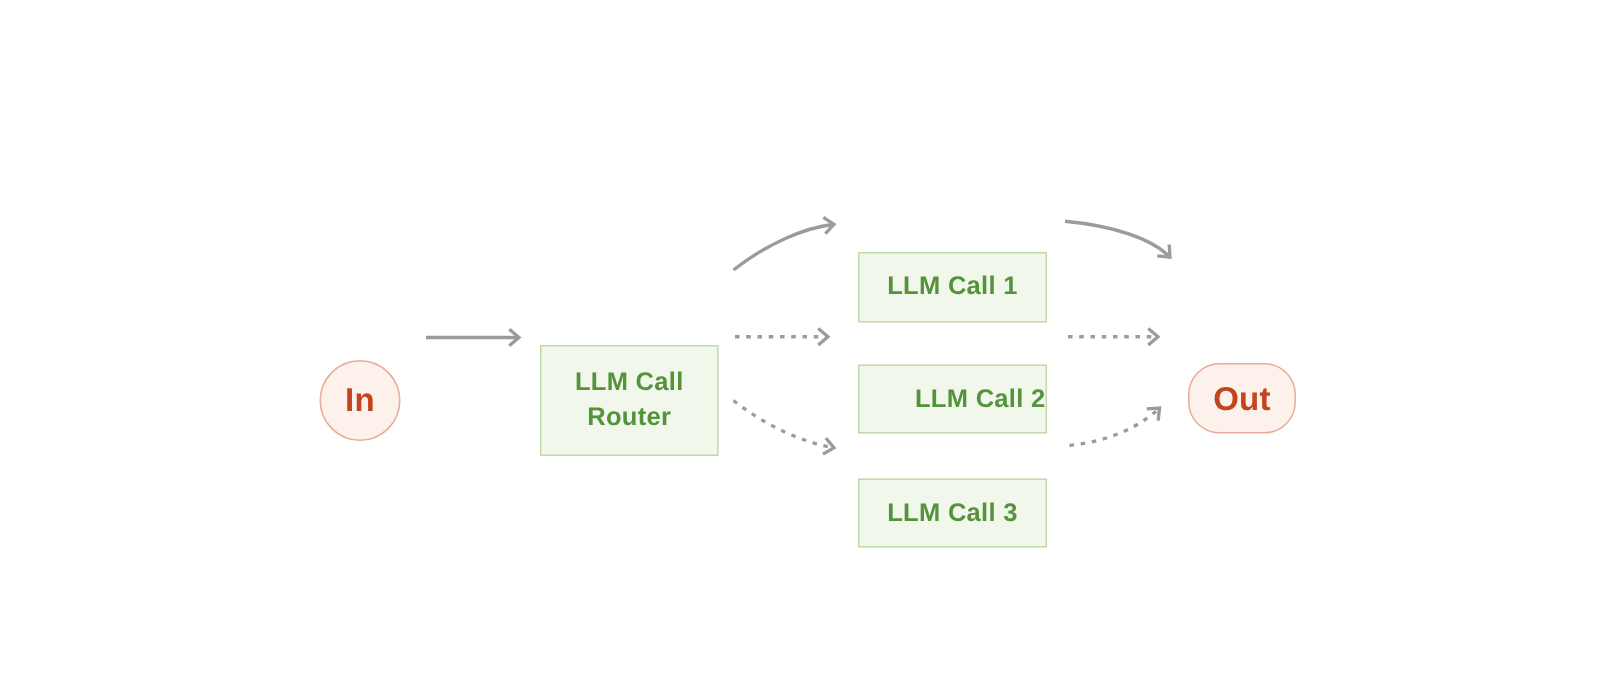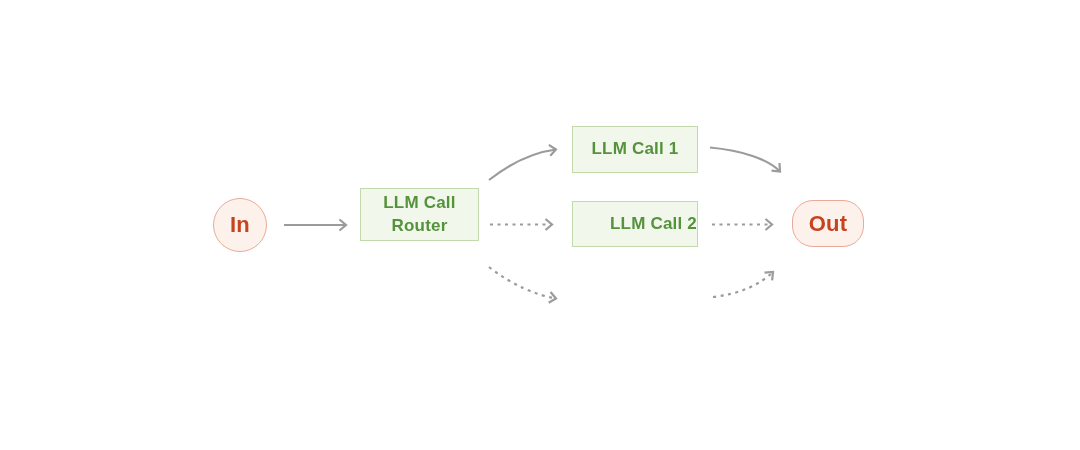--- a/index.html
+++ b/index.html
@@ -35,36 +35,37 @@
   }
   .node {
     position: absolute;
     display: flex;
     align-items: center;
     justify-content: center;
     text-align: center;
     box-sizing: border-box;
     font-weight: 700;
     letter-spacing: 0.2px;
+    margin-top: 42px;
   }
   .node.process {
     background: var(--box-fill, #f1f7ea);
     border: 1.5px solid var(--box-border, #c3d9ab);
     color: var(--box-text, #55923c);
     font-size: 17px;
     line-height: 1.35;
   }
   .node.terminal {
     background: var(--terminal-fill, #fdf1ec);
     border: 1.5px solid var(--terminal-border, #e9aa98);
     color: var(--terminal-text, #c5431f);
     font-size: 22px;
   }
   .node-in     { left: 213px; top: 198px; width: 54px;  height: 54px; border-radius: 50%; }
-  .node-router { left: 360px; top: 188px; width: 119px; height: 53px; padding: 0 10px; }
+  .node-router { left: 360px; top: 188px; width: 119px; height: 74px; padding: 0 10px; }
   .node-call1  { left: 572px; top: 126px; width: 126px; height: 47px; }
   .node-call2  { left: 572px; top: 201px; width: 126px; height: 46px; justify-content: flex-end; }
   .node-call3  { left: 572px; top: 277px; width: 126px; height: 46px; }
   .node-out    { left: 792px; top: 200px; width: 72px;  height: 47px; border-radius: 21px; justify-content: center; }
 </style>
 </head>
 <body>
 
 <div class="canvas">
 
@@ -92,18 +93,21 @@
   </div>
 
   <div class="node process node-call1">
     <span>LLM Call 1</span>
   </div>
 
   <div class="node process node-call2">
     <span>LLM Call 2</span>
   </div>
 
+  <div class="node process node-call3">
+    <span>LLM Call 3</span>
+  </div>
 
   <div class="node terminal node-out">
     <span>Out</span>
   </div>
 
 </div>
 
 </body></html>

